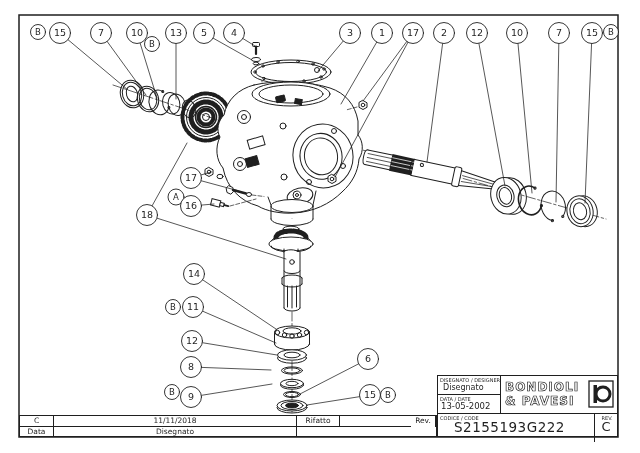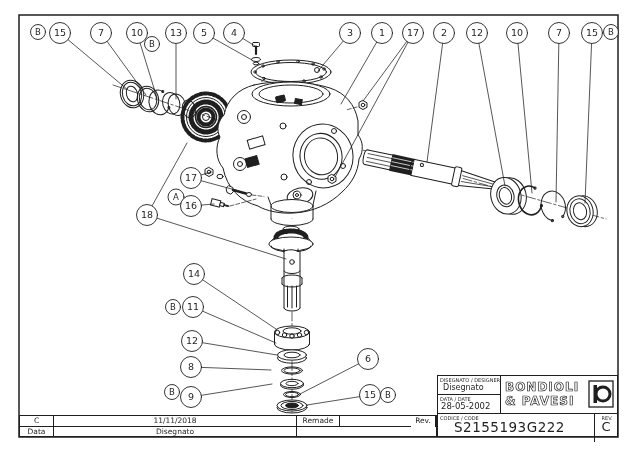--- a/index.html
+++ b/index.html
@@ -439,21 +439,21 @@
   </svg>
 
   <div class="tb">
     <div class="tb-left">
       <div class="tb-cell tb-designer">
         <span class="microlabel">DISEGNATO / DESIGNER</span>
         <span class="val">Disegnato</span>
       </div>
       <div class="tb-cell tb-date">
         <span class="microlabel">DATA / DATE</span>
-        <span class="val">28-05-2002</span>
+        <span class="val">13-05-2002</span>
       </div>
     </div>
     <div class="tb-logo">
       <svg width="116" height="37" viewBox="0 0 116 37">
         <text x="4" y="15" font-family="DejaVu Sans, sans-serif" font-size="12" font-weight="bold" letter-spacing="1" fill="#fff" stroke="#1f1f1f" stroke-width="0.7">BONDIOLI</text>
         <text x="4" y="29" font-family="DejaVu Sans, sans-serif" font-size="12" font-weight="bold" letter-spacing="1" fill="#fff" stroke="#1f1f1f" stroke-width="0.7">&amp; PAVESI</text>
         <g fill="none" stroke="#1f1f1f">
           <rect x="88" y="5" width="24" height="26" stroke-width="1.3"></rect>
           <circle cx="102" cy="18" r="7" stroke-width="3"></circle>
           <rect x="92.5" y="9" width="3.5" height="18" fill="#1f1f1f" stroke="none"></rect>
@@ -468,21 +468,21 @@
       <div class="tb-rev">
         <span class="microlabel">REV.</span>
         <span class="val">C</span>
       </div>
     </div>
   </div>
 
   <div class="rev-table">
     <div class="r1">C</div>
     <div class="r1">11/11/2018</div>
-    <div class="r1">Remade</div>
+    <div class="r1">Rifatto</div>
     <div class="r1 last"></div>
     <div>Rev.</div>
     <div>Data</div>
     <div>Disegnato</div>
     <div class="last"></div>
   </div>
 
 </div>
 
 </body></html>

